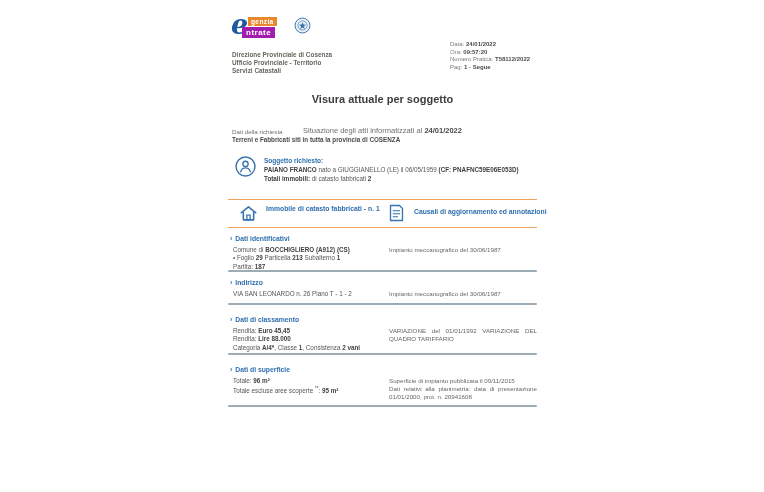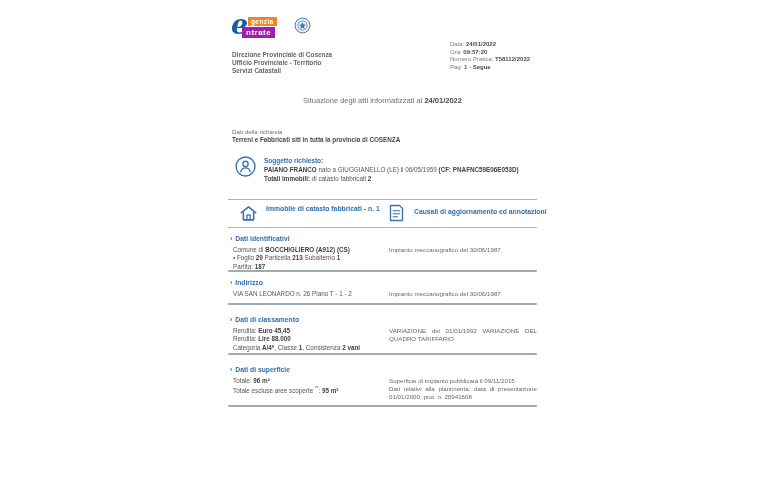--- a/index.html
+++ b/index.html
@@ -16,21 +16,21 @@
   .emblem { position:absolute; left:63px; top:2px; }
 
   
   .office { position:absolute; left:4px; top:51px; font-size:6.4px; line-height:8px; font-weight:bold; color:#6a665e; }
   .meta { position:absolute; left:222px; top:41px; font-size:6px; line-height:7.6px; color:#7a7a7a; white-space:nowrap; }
   .meta b { color:#4c4c4c; }
 
   
   .title-block { position:absolute; left:0; top:93px; width:309px; text-align:center; }
   .title-main { font-size:11px; font-weight:bold; color:#3d3d3d; }
-  .title-sub { margin-top:3px; font-size:7.5px; color:#6f6f6f; }
+  .title-sub { margin-top:21px; font-size:7.5px; color:#6f6f6f; }
   .title-sub b { color:#4a4a4a; }
 
   
   .richiesta { position:absolute; left:4px; top:128px; font-size:6.2px; line-height:8px; color:#707070; }
   .richiesta .scope { font-weight:bold; color:#4a4a4a; font-size:6.3px; }
 
   
   .soggetto-icon { position:absolute; left:7px; top:156px; }
   .soggetto { position:absolute; left:36px; top:156px; font-size:6.3px; line-height:9px; color:#555; width:270px; }
   .soggetto .shead { color:#2f6fae; font-weight:bold; font-size:6.5px; }
@@ -77,20 +77,21 @@
     </div>
 
     <div class="meta">
       <div><span>Data: </span><b>24/01/2022</b></div>
       <div><span>Ora: </span><b>09:57:20</b></div>
       <div><span>Numero Pratica: </span><b>T58112/2022</b></div>
       <div><span>Pag: </span><b>1 - Segue</b></div>
     </div>
 
     <div class="title-block">
+      <div class="title-main">Visura attuale per soggetto</div>
       <div class="title-sub"><span>Situazione degli atti informatizzati al </span><b>24/01/2022</b></div>
     </div>
 
     <div class="richiesta">
       <div>Dati della richiesta</div>
       <div class="scope">Terreni e Fabbricati siti in tutta la provincia di COSENZA</div>
     </div>
 
     <svg class="soggetto-icon" width="21" height="21" viewBox="0 0 24 24">
       <circle cx="12" cy="12" r="10.8" fill="none" stroke="#3a74ad" stroke-width="1.6"></circle>

